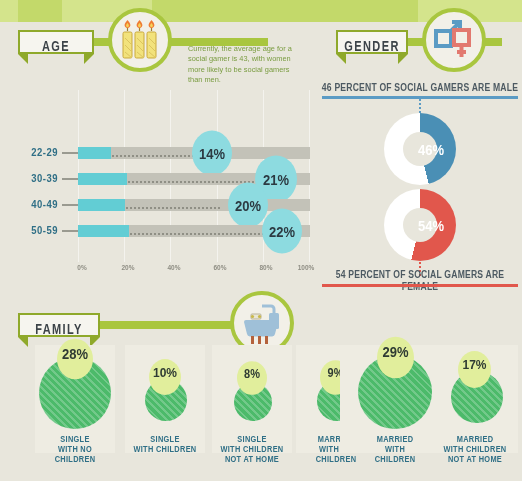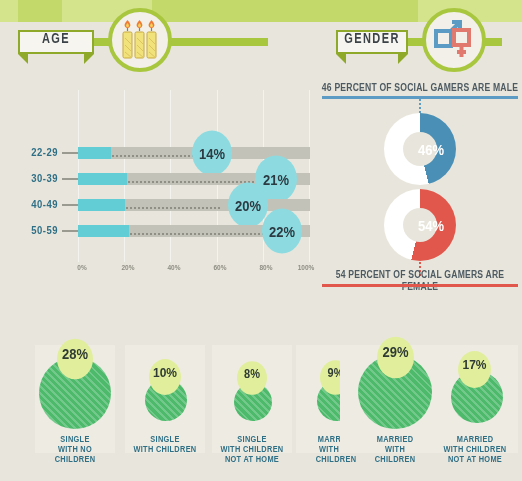--- a/index.html
+++ b/index.html
@@ -18,21 +18,21 @@
   }
   .top-band-lite {
     position: absolute; top: 0; height: 22px; background: #d4e48c;
   }
 
   
   .banner { position: absolute; height: 24px; }
   .banner .plate {
     position: absolute; left: 0; top: 0; height: 24px;
     background: #f6f5ef; border: 2px solid #8fa92b;
-    display: flex; align-items: flex-start; justify-content: center;
+    display: flex; align-items: flex-end; justify-content: center;
   }
   .banner .plate span {
     font-family: "Liberation Sans Narrow","Liberation Sans",sans-serif;
     font-size: 11px; font-weight: bold; letter-spacing: 1.4px;
     color: #3c4348; transform: scaleY(1.25);
   }
   .banner .tail-l, .banner .tail-r {
     position: absolute; top: 24px; width: 10px; height: 10px;
     background: #8fa92b;
   }
@@ -170,20 +170,21 @@
           <path d="M20.5 2 c3 3.5 3.6 5.3 2.2 7 c-1.2 1.5 -3.3 1.5 -4.4 0 c-1.3 -1.8 -0.7 -3.6 2.2 -7 z" fill="#ef7c33"></path>
           <path d="M32.5 2 c3 3.5 3.6 5.3 2.2 7 c-1.2 1.5 -3.3 1.5 -4.4 0 c-1.3 -1.8 -0.7 -3.6 2.2 -7 z" fill="#ef7c33"></path>
           <path d="M8.5 5 c1.5 2 1.8 3 1 3.8 c-0.7 .8 -1.8 .5 -2.2 -0.3 c-0.5 -1 -0.2 -1.9 1.2 -3.5 z" fill="#f6d25a"></path>
           <path d="M20.5 5 c1.5 2 1.8 3 1 3.8 c-0.7 .8 -1.8 .5 -2.2 -0.3 c-0.5 -1 -0.2 -1.9 1.2 -3.5 z" fill="#f6d25a"></path>
           <path d="M32.5 5 c1.5 2 1.8 3 1 3.8 c-0.7 .8 -1.8 .5 -2.2 -0.3 c-0.5 -1 -0.2 -1.9 1.2 -3.5 z" fill="#f6d25a"></path>
         </g>
       </svg>
     </div>
   </div>
 
+  <div class="blurb">Currently, the average age for a social gamer is 43, with women more likely to be social gamers than men.</div>
 
   <div class="banner" style="left:296px;top:30px;width:180px;margin-left:40px;">
     <div class="rod" style="left:66px;width:100px;"></div>
     <div class="plate" style="width:72px;">
       <span>GENDER</span>
     </div>
     <div class="tail-l"></div>
     <div class="tail-r" style="left:62px;"></div>
     <div class="circle" style="left:86px;top:-22px;width:64px;height:64px;">
       <svg width="44" height="44" viewBox="0 0 44 44" aria-hidden="true">
@@ -276,20 +277,41 @@
       <div class="hole"></div>
       <div class="pval">54%</div>
     </div>
 
     <div class="g-stem" style="left:99px;top:180px;color:#e1574c;"></div>
     <div class="g-rule" style="top:175px;background:transparent;"></div>
     <div class="g-caption" style="top:188px;color:#4d5a62;">54 PERCENT OF SOCIAL GAMERS ARE FEMALE</div>
     <div class="g-rule" style="top:202px;background:#e1574c;"></div>
   </div>
 
+  <div class="banner" style="left:18px;top:313px;width:290px;">
+    <div class="rod" style="left:70px;width:196px;"></div>
+    <div class="plate" style="width:82px;">
+      <span>FAMILY</span>
+    </div>
+    <div class="tail-l"></div>
+    <div class="tail-r" style="left:72px;"></div>
+    <div class="circle" style="left:212px;top:-22px;width:64px;height:64px;">
+      <svg width="44" height="44" viewBox="0 0 44 44" aria-hidden="true">
+        <path d="M22 5 h9 a3 3 0 0 1 3 3 v6" stroke="#9fc0d8" stroke-width="3" fill="none"></path>
+        <rect x="11" y="13" width="10" height="5" rx="1" fill="#e9e6d5" stroke="#b9b39a" stroke-width="1"></rect>
+        <circle cx="12.5" cy="15.5" r="1.6" fill="#c9b84a"></circle>
+        <circle cx="19.5" cy="15.5" r="1.6" fill="#c9b84a"></circle>
+        <rect x="29" y="12" width="10" height="16" rx="1.5" fill="#9fc0d8"></rect>
+        <path d="M6 19 h30 a2 2 0 0 1 2 2 l-3 12 a3 3 0 0 1 -3 2.4 h-22 a3 3 0 0 1 -3 -2.4 l-3 -12 a2 2 0 0 1 2 -2 z" fill="#9fc0d8"></path>
+        <rect x="11" y="35" width="3" height="8" fill="#b4623c"></rect>
+        <rect x="18" y="35" width="3" height="8" fill="#b4623c"></rect>
+        <rect x="25" y="35" width="3" height="8" fill="#b4623c"></rect>
+      </svg>
+    </div>
+  </div>
 
   <div id="family-block">
 
     <div class="fam-col" style="left:35px;">
       <div class="fam-panel"></div>
       <div class="fam-disc" style="left:4px;top:12px;width:72px;height:72px;"></div>
       <div class="fam-bubble" style="left:22px;top:-4px;width:36px;height:36px;font-size:13px;padding-top:6px;">28%</div>
       <div class="fam-label" style="top:90px;">SINGLE</div>
       <div class="fam-label" style="top:100px;">WITH NO</div>
       <div class="fam-label" style="top:110px;">CHILDREN</div>

